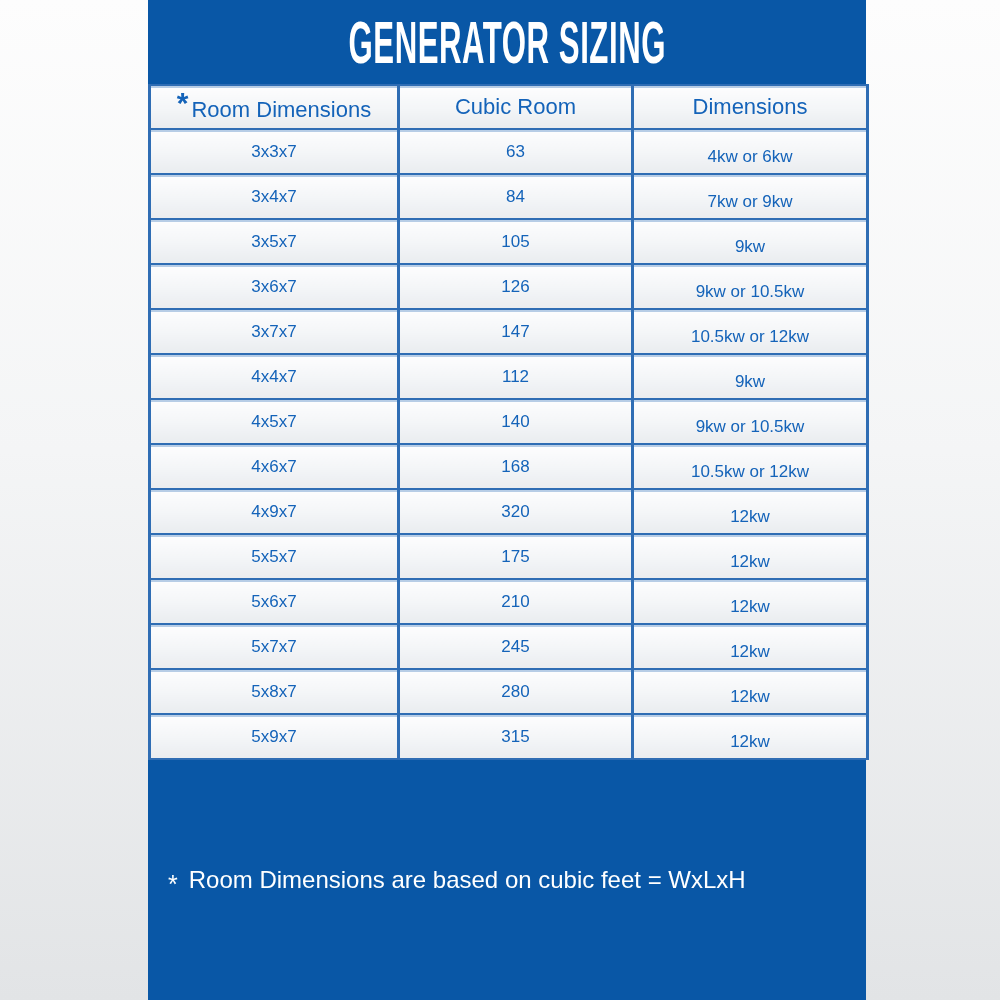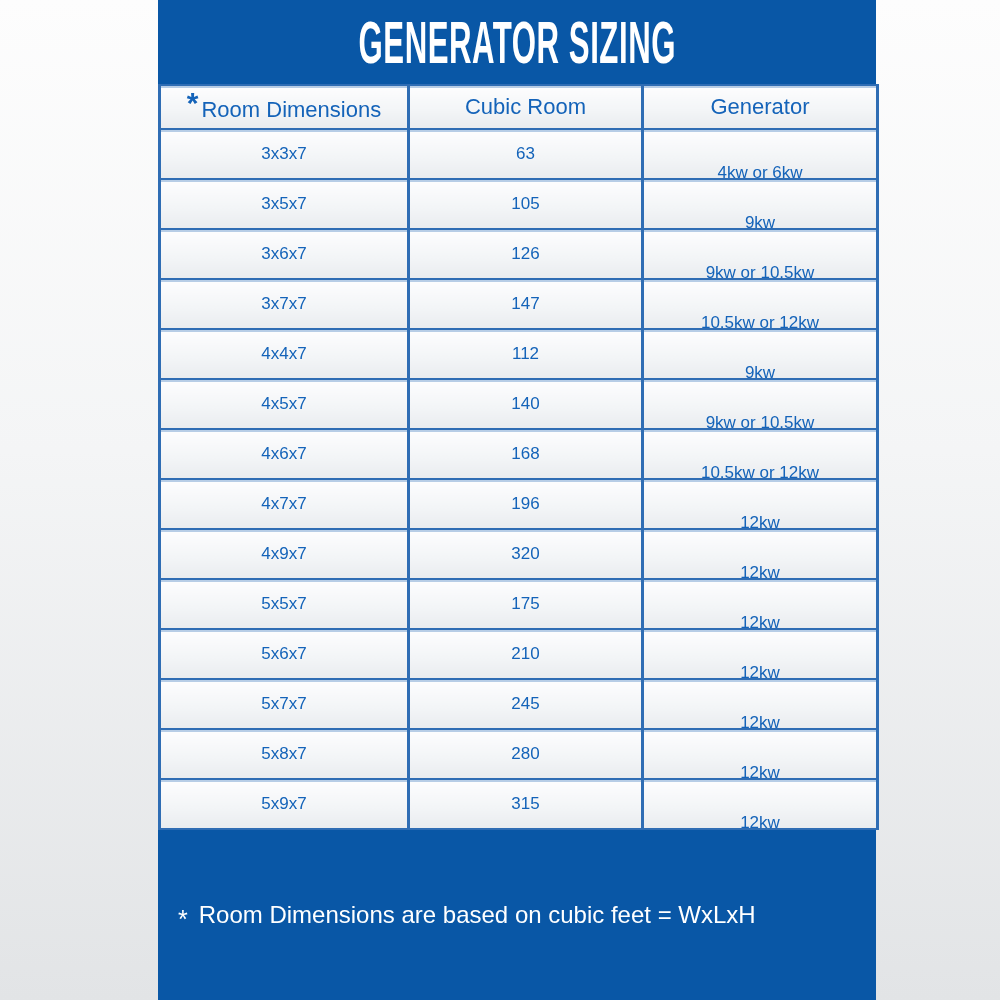--- a/index.html
+++ b/index.html
@@ -3,21 +3,21 @@
 <meta charset="utf-8">
 <style>
   html,body{margin:0;padding:0;}
   body{
     width:1000px;height:1000px;overflow:hidden;
     background:linear-gradient(180deg,#fdfdfd 0%,#f4f5f6 45%,#e2e4e6 100%);
     font-family:"Liberation Sans",sans-serif;
     position:relative;
   }
   .panel{
-    position:absolute;left:158px;top:0;width:718px;height:1000px;
+    position:absolute;left:148px;top:0;width:718px;height:1000px;
     background:var(--panel-blue,#0957a6);
     display:flex;flex-direction:column;
   }
   .title-band{
     height:84px;flex:0 0 84px;
     display:flex;align-items:center;justify-content:center;
   }
   .title{
     color:#ffffff;font-weight:bold;font-size:60px;letter-spacing:1px;
     white-space:nowrap;transform:scaleX(0.52);transform-origin:50% 50%;
@@ -31,21 +31,21 @@
     border-left-width:3px;border-right-width:3px;
     background:linear-gradient(180deg,#fdfdfe 0%,#f3f5f7 55%,#e9ecef 100%);
     box-shadow:inset 0 2px 0 #b7cde6;
     color:var(--text-blue,#1463b9);
     text-align:center;vertical-align:middle;
     padding:0;font-weight:normal;
   }
   th{height:42px;font-size:22px;}
   td{height:43px;font-size:17px;}
   .ast{font-weight:bold;font-size:30px;position:relative;top:-4px;margin-right:3px;}
-  .gen-text{position:relative;top:5px;display:inline-block;margin-top:28px;}
+  .gen-text{position:relative;top:5px;display:inline-block;}
   .footer-band{
     flex:1;display:flex;align-items:center;
     color:#ffffff;font-size:24px;padding-left:20px;
   }
   .footer-ast{font-size:25px;position:relative;top:4px;margin-right:11px;}
 </style>
 </head>
 <body>
 
 <div class="panel">
@@ -62,34 +62,41 @@
       </colgroup>
     <thead>
       <tr>
         <th>
           <span class="ast">*</span><span>Room Dimensions</span>
         </th>
         <th>
           <span>Cubic Room</span>
         </th>
         <th>
-          <span>Generator</span>
+          <span>Dimensions</span>
         </th>
       </tr>
     </thead>
     <tbody>
 
         <tr>
           <td>3x3x7</td>
           <td>63</td>
           <td>
             <span class="gen-text">4kw or 6kw</span>
           </td>
         </tr>
 
+        <tr>
+          <td>3x4x7</td>
+          <td>84</td>
+          <td>
+            <span class="gen-text">7kw or 9kw</span>
+          </td>
+        </tr>
 
         <tr>
           <td>3x5x7</td>
           <td>105</td>
           <td>
             <span class="gen-text">9kw</span>
           </td>
         </tr>
 
         <tr>
@@ -126,27 +133,20 @@
         </tr>
 
         <tr>
           <td>4x6x7</td>
           <td>168</td>
           <td>
             <span class="gen-text">10.5kw or 12kw</span>
           </td>
         </tr>
 
-        <tr>
-          <td>4x7x7</td>
-          <td>196</td>
-          <td>
-            <span class="gen-text">12kw</span>
-          </td>
-        </tr>
 
 
         <tr>
           <td>4x9x7</td>
           <td>320</td>
           <td>
             <span class="gen-text">12kw</span>
           </td>
         </tr>
 

